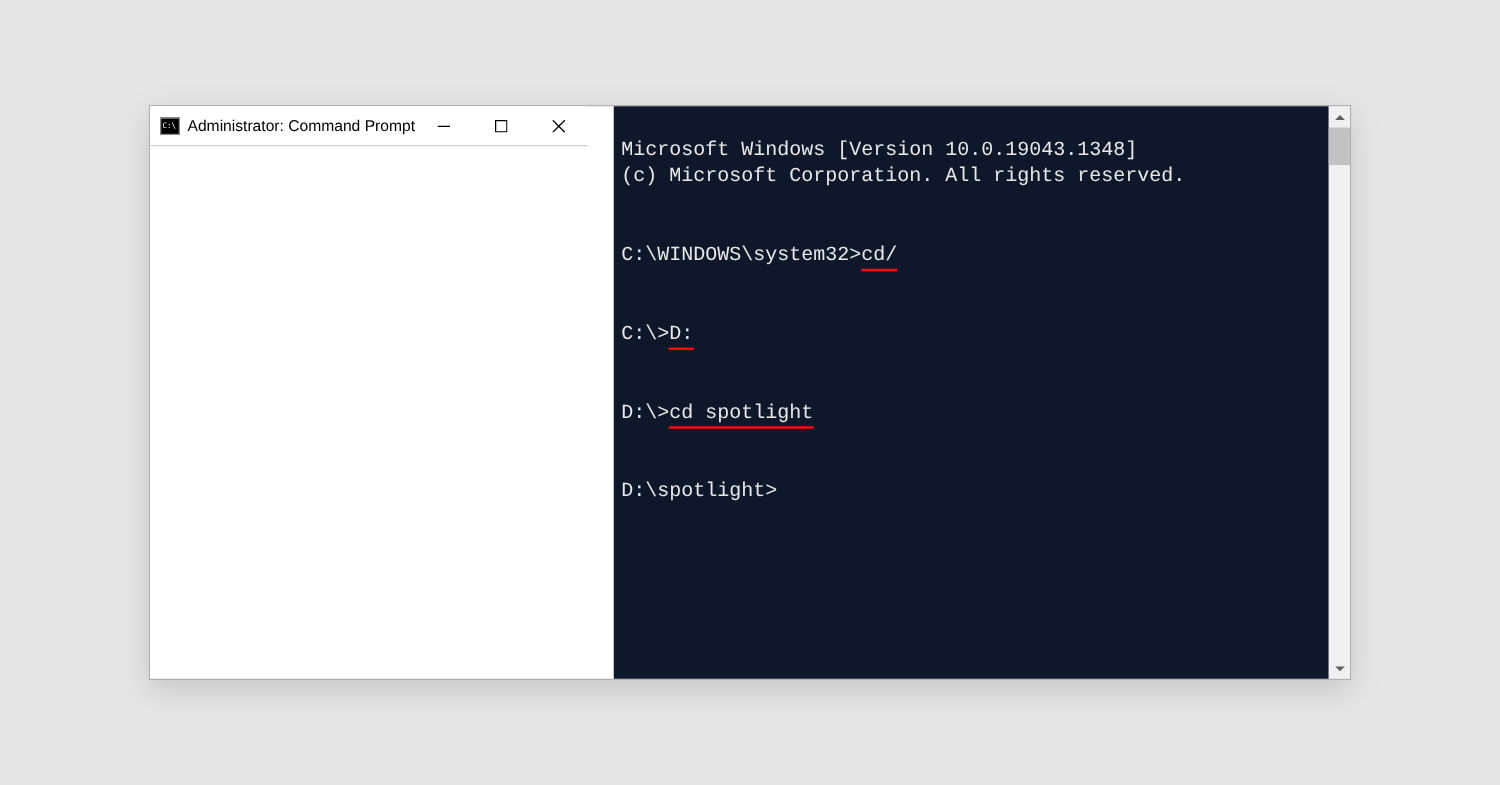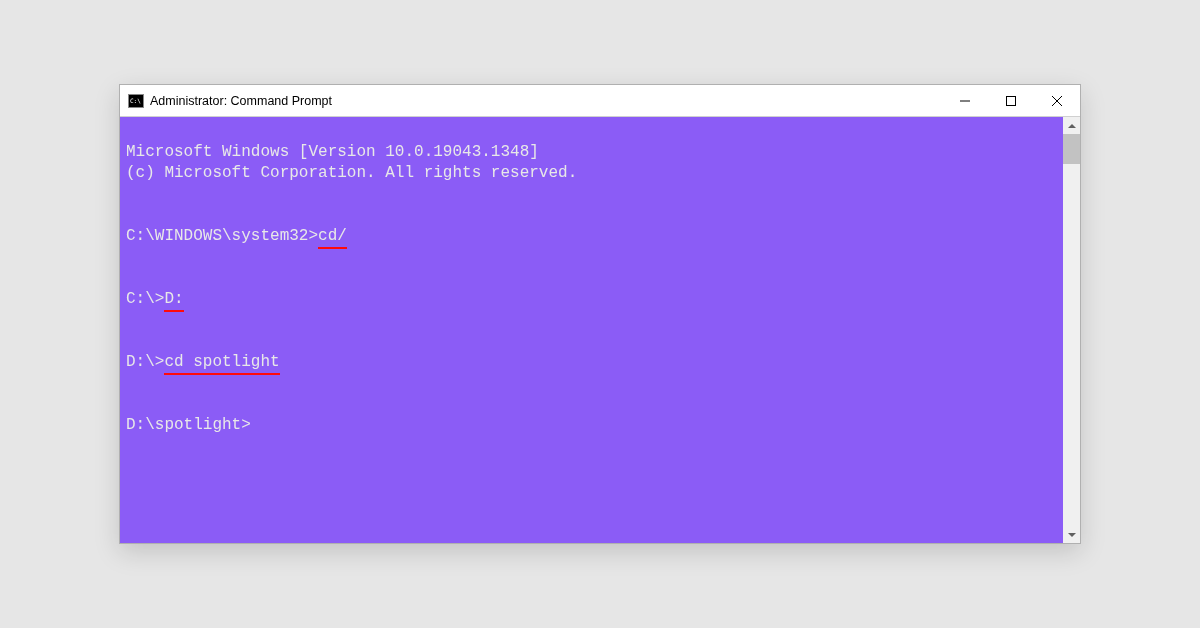--- a/index.html
+++ b/index.html
@@ -12,21 +12,21 @@
       justify-content: center;
       font-family: "Segoe UI", Tahoma, sans-serif;
     }
     .window {
       width: 962px;
       height: 460px;
       background: #fff;
       border: 1px solid #b0b0b0;
       box-shadow: 0 8px 24px rgba(0,0,0,0.15);
       display: flex;
-      flex-direction: column;
+      flex-direction: row;
     }
     .titlebar {
       height: 32px;
       background: #fff;
       display: flex;
       align-items: center;
       border-bottom: 1px solid #d0d0d0;
       flex-shrink: 0;
     }
     .titlebar-icon {
@@ -71,23 +71,24 @@
       height: 100%;
       display: flex;
       align-items: center;
       justify-content: center;
       cursor: pointer;
     }
     .titlebar-btn svg { width: 10px; height: 10px; }
 
     .terminal-wrap {
       flex: 1;
-      background: #8b5cf6;
-      display: flex;
-      position: relative;
+      background: #0f172a;
+      display: flex;
+      position: relative;
+      margin-left: 21px;
     }
     .terminal {
       flex: 1;
       padding: 4px 6px;
       font-family: Consolas, "Courier New", monospace;
       font-size: 16px;
       color: #e8e8e8;
       line-height: 21px;
       white-space: pre;
       overflow: hidden;

